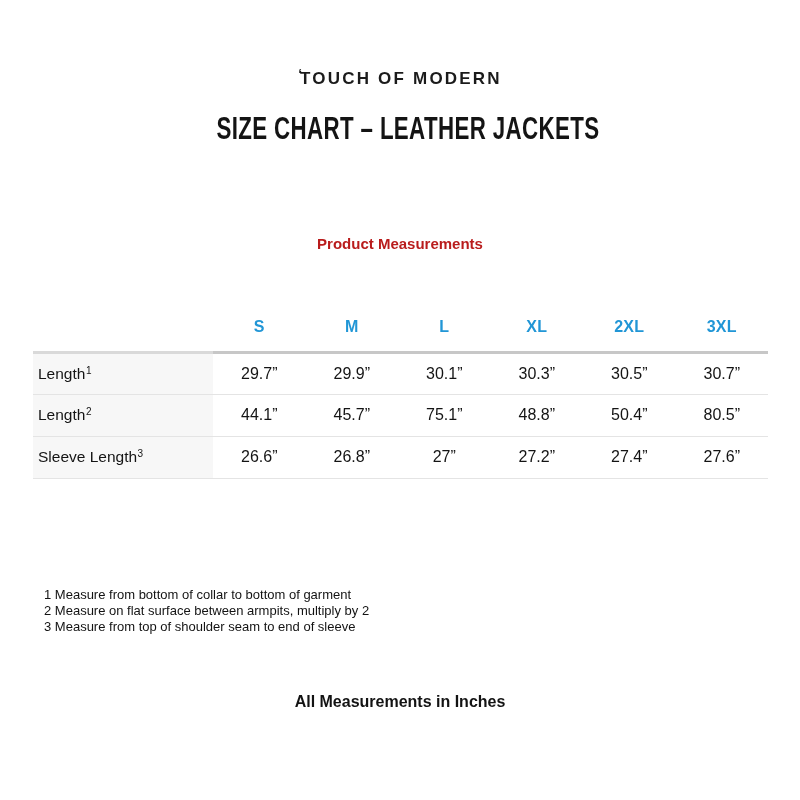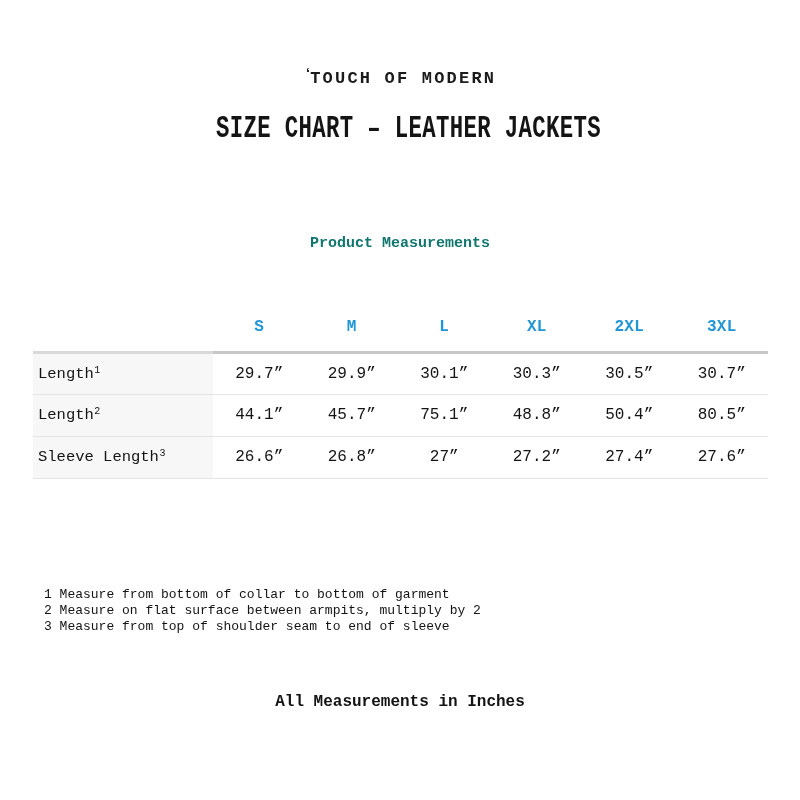--- a/index.html
+++ b/index.html
@@ -8,21 +8,21 @@
     --border_light:#e4e4e4;
     --label_bg:#f7f7f7;
     --text:#111111;
   }
   *{margin:0;padding:0;box-sizing:border-box;}
   html,body{background:#ffffff;}
   body{
     width:800px;height:800px;position:relative;overflow:hidden;
     font-family:"Liberation Sans", sans-serif;color:var(--text);
   }
-  .page{position:absolute;inset:0;background:#fff;font-family:Liberation Mono, monospace;}
+  .page{position:absolute;inset:0;background:#fff;}
 
   
   .brand{
     position:absolute;top:69px;left:0;width:800px;text-align:center;
     font-size:17px;font-weight:700;letter-spacing:2.2px;color:#1b1b1b;
     white-space:nowrap;
   }
   .brand-mark{
     display:inline-block;font-size:14px;font-weight:700;
     transform:translateY(-5px);margin-right:-2px;letter-spacing:0;
@@ -32,21 +32,21 @@
   .title-wrap{position:absolute;top:109px;left:8px;width:800px;text-align:center;}
   .title{
     display:inline-block;font-size:31px;font-weight:700;line-height:40px;
     letter-spacing:0.5px;color:#141414;white-space:nowrap;
     transform:scaleX(0.72);transform-origin:center center;
   }
 
   
   .subtitle{
     position:absolute;top:235px;left:0;width:800px;text-align:center;
-    font-size:15px;font-weight:700;color:#0f766e;
+    font-size:15px;font-weight:700;color:#b91c1c;
   }
 
   
   .size-table{
     position:absolute;left:33px;top:303px;width:735px;
     border-collapse:collapse;table-layout:fixed;
   }
   .size-table col.label-col{width:180px;}
   .size-table thead th{
     height:49px;vertical-align:middle;text-align:center;

